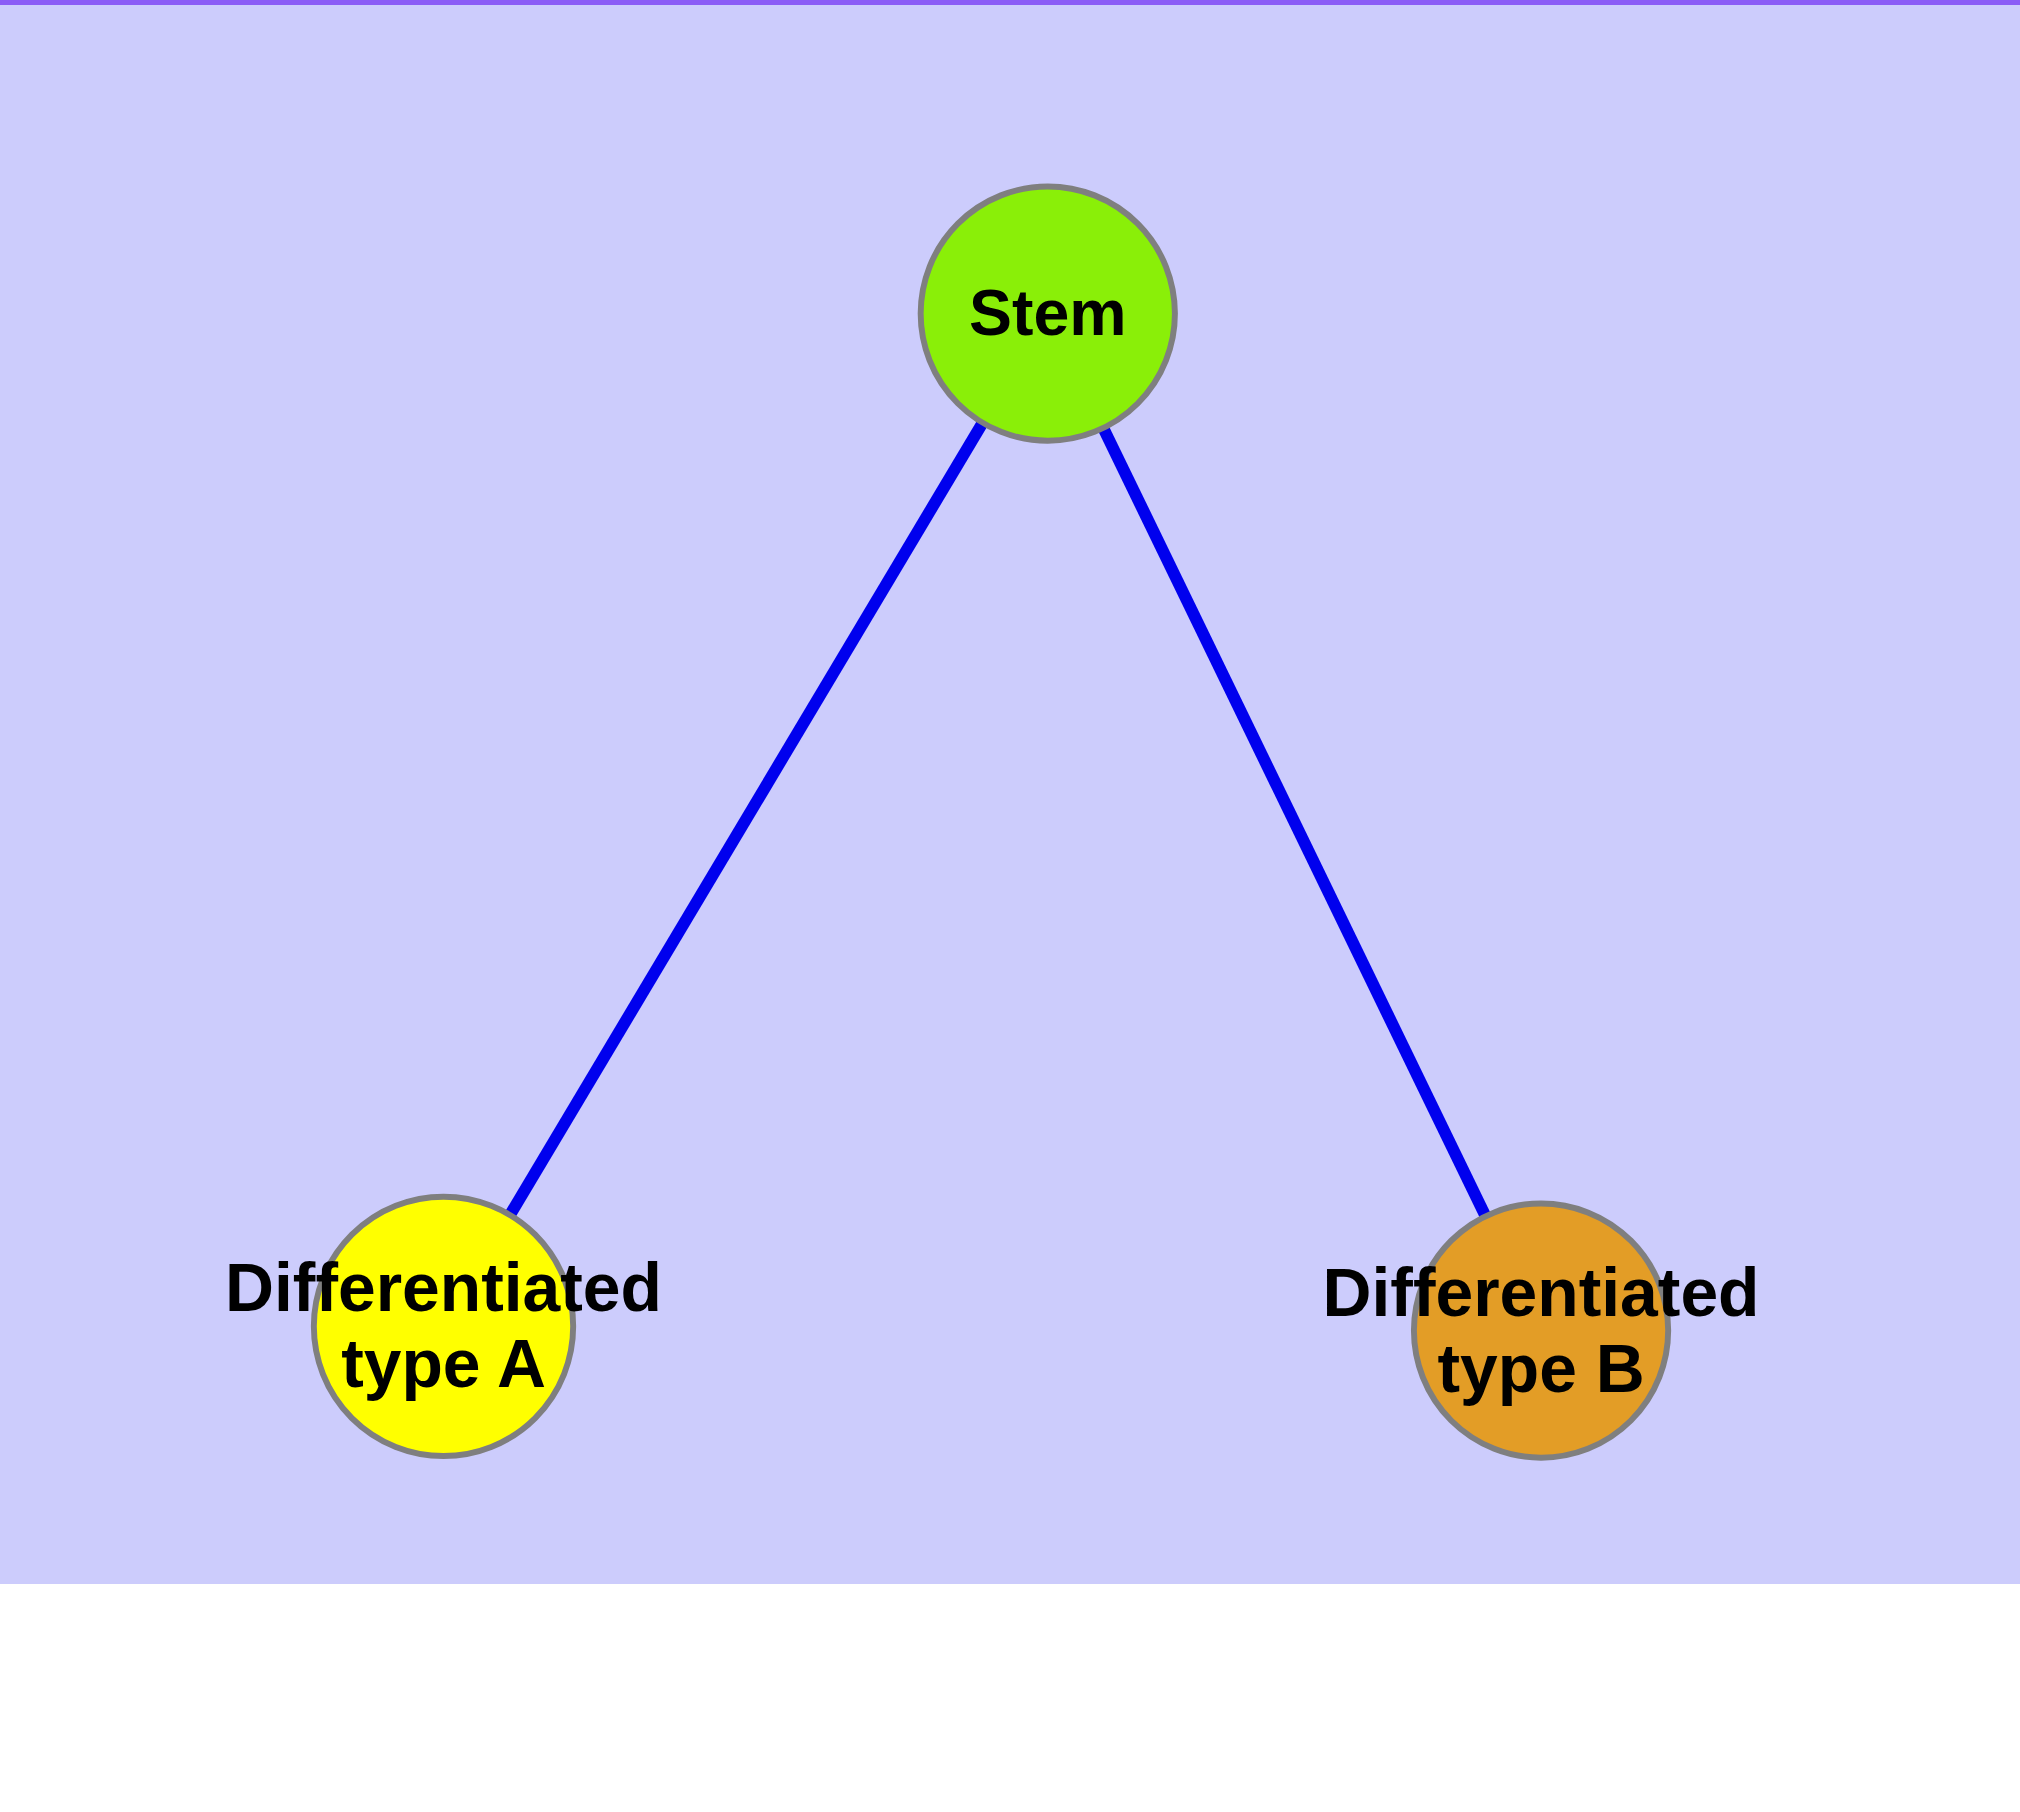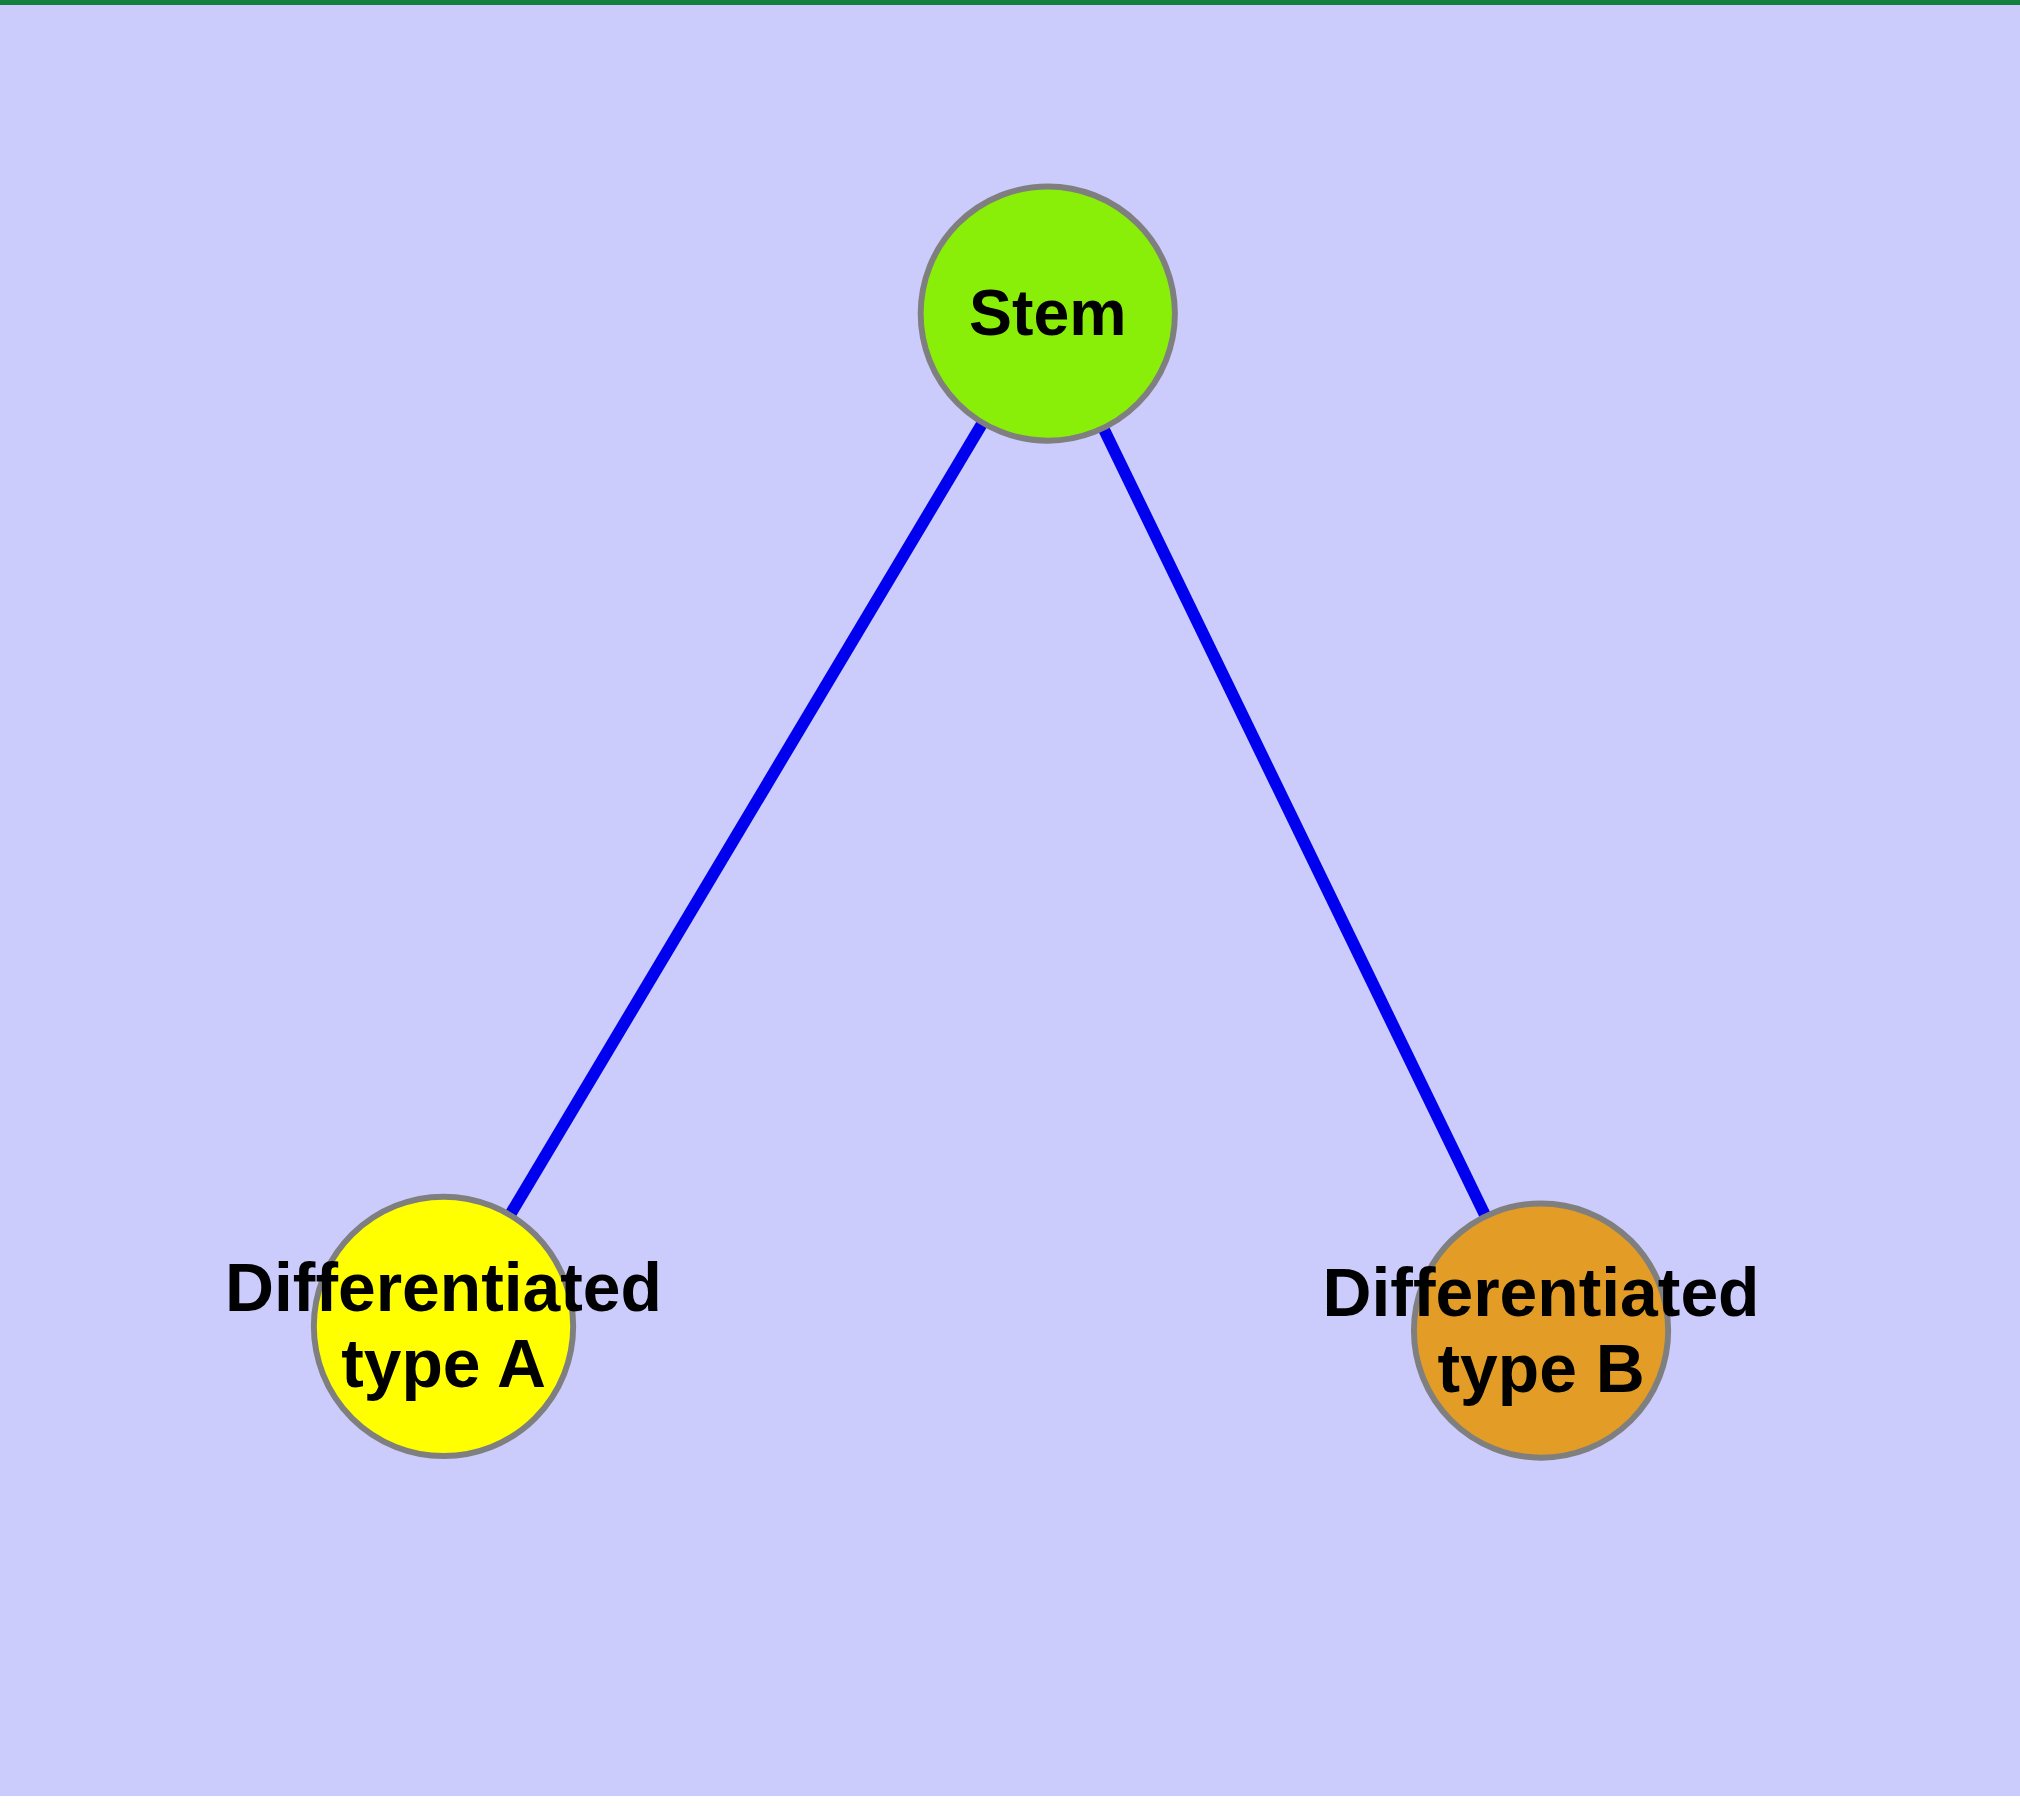--- a/index.html
+++ b/index.html
@@ -38,21 +38,21 @@
     paint-order: normal;
     font-family: "Liberation Sans", "DejaVu Sans", sans-serif;
   }
   .edge-line {
     stroke-linecap: butt;
   }
 </style>
 </head>
 <body>
 
-<div id="canvas" style="width: 2021px; height: 1796px; background: #15803d;">
+<div id="canvas" style="width: 2021px; height: 1584px; background: #8b5cf6;">
 
   <div id="plot-background" style="background: rgb(204, 204, 252); width: 2021px;"></div>
 
   <svg id="graph-svg" viewBox="0 0 2384 2138" xmlns="http://www.w3.org/2000/svg">
 
     <g id="edges-group">
       <line class="edge-line" id="edge-0" x1="1159.1429121610752" y1="498.81377274546304" x2="601.3942295957033" y2="1433.6099517996277" stroke="#0000ee" stroke-width="14"></line>
       <line class="edge-line" id="edge-1" x1="1301.4575824181977" y1="504.9640874602013" x2="1752.5424175818023" y2="1435.0359125397986" stroke="#0000ee" stroke-width="14"></line>
     </g>
 

